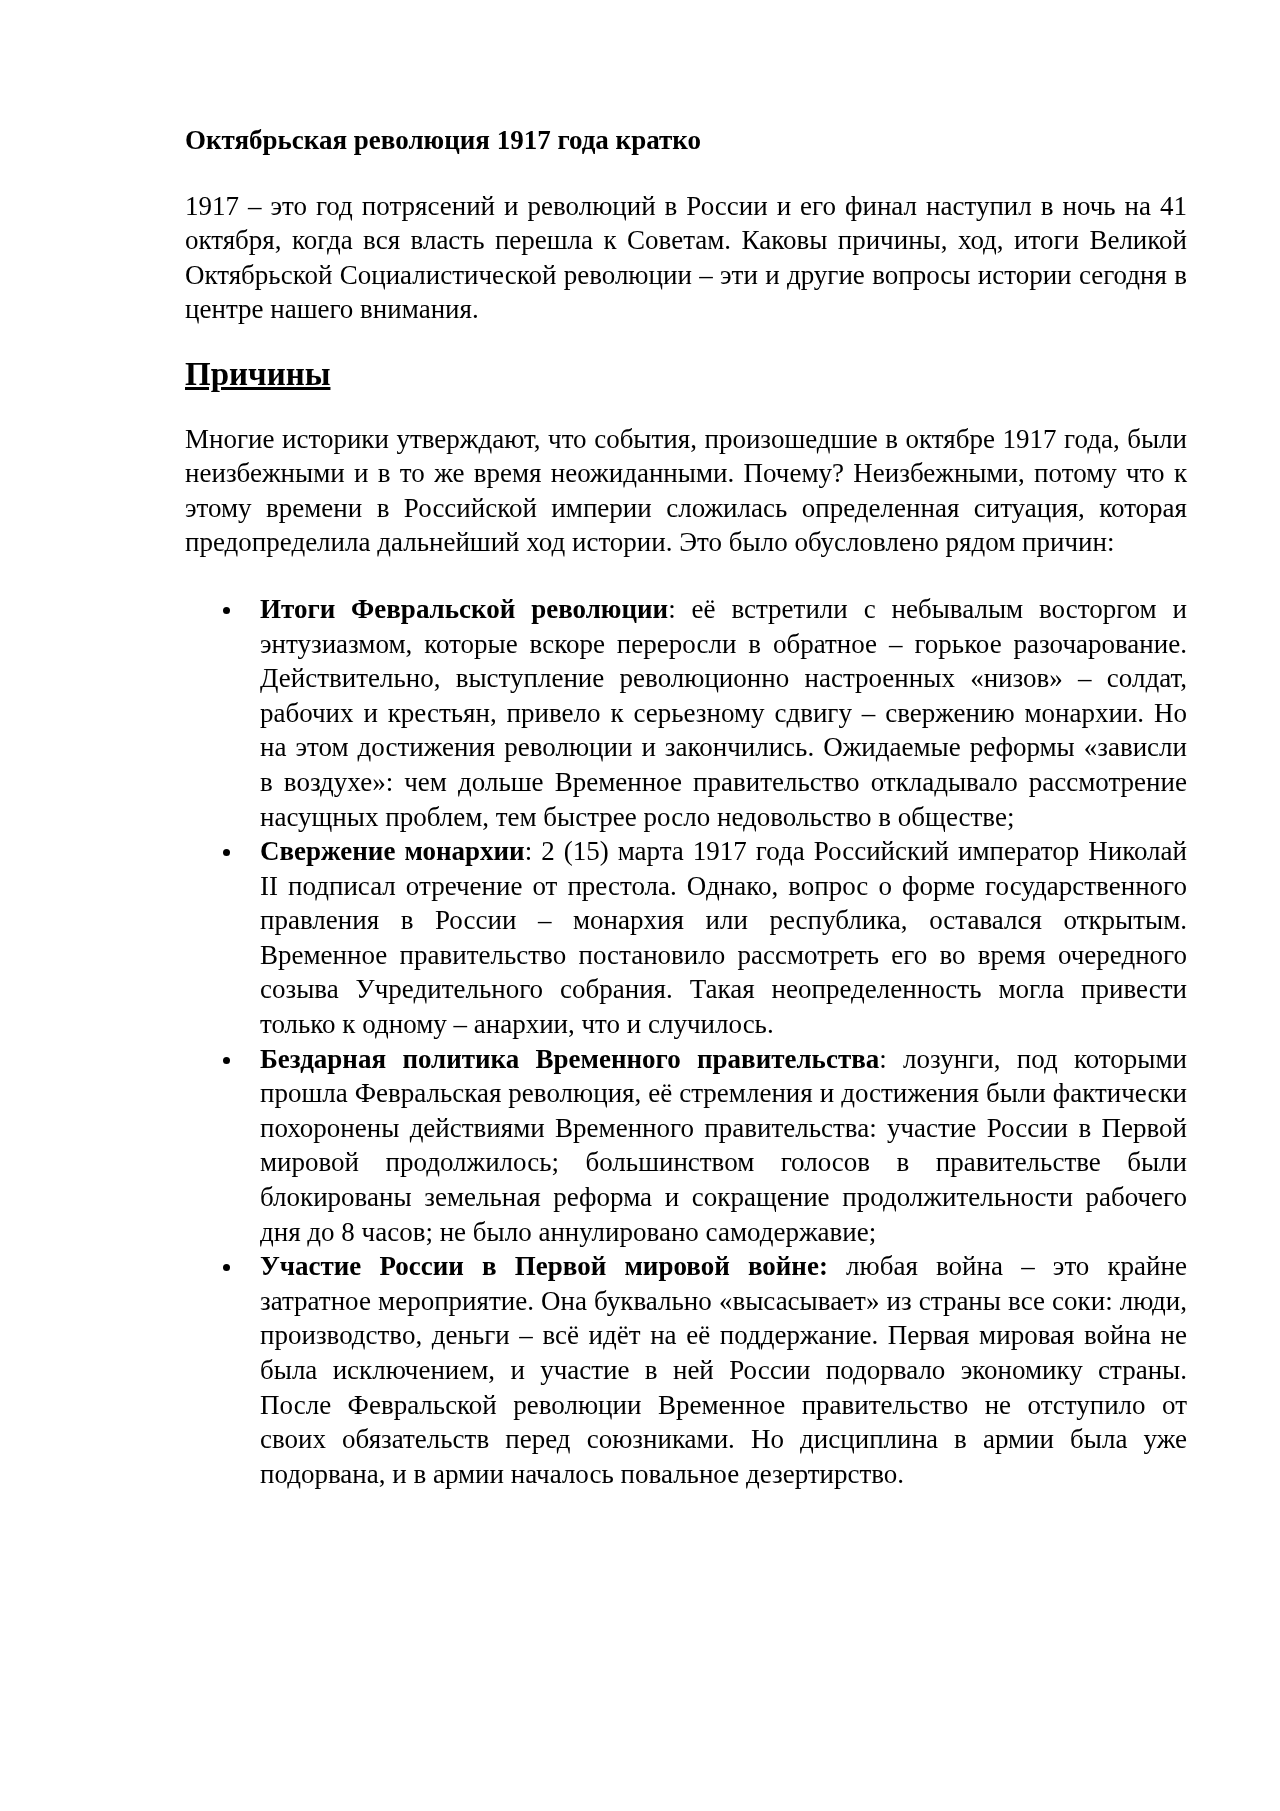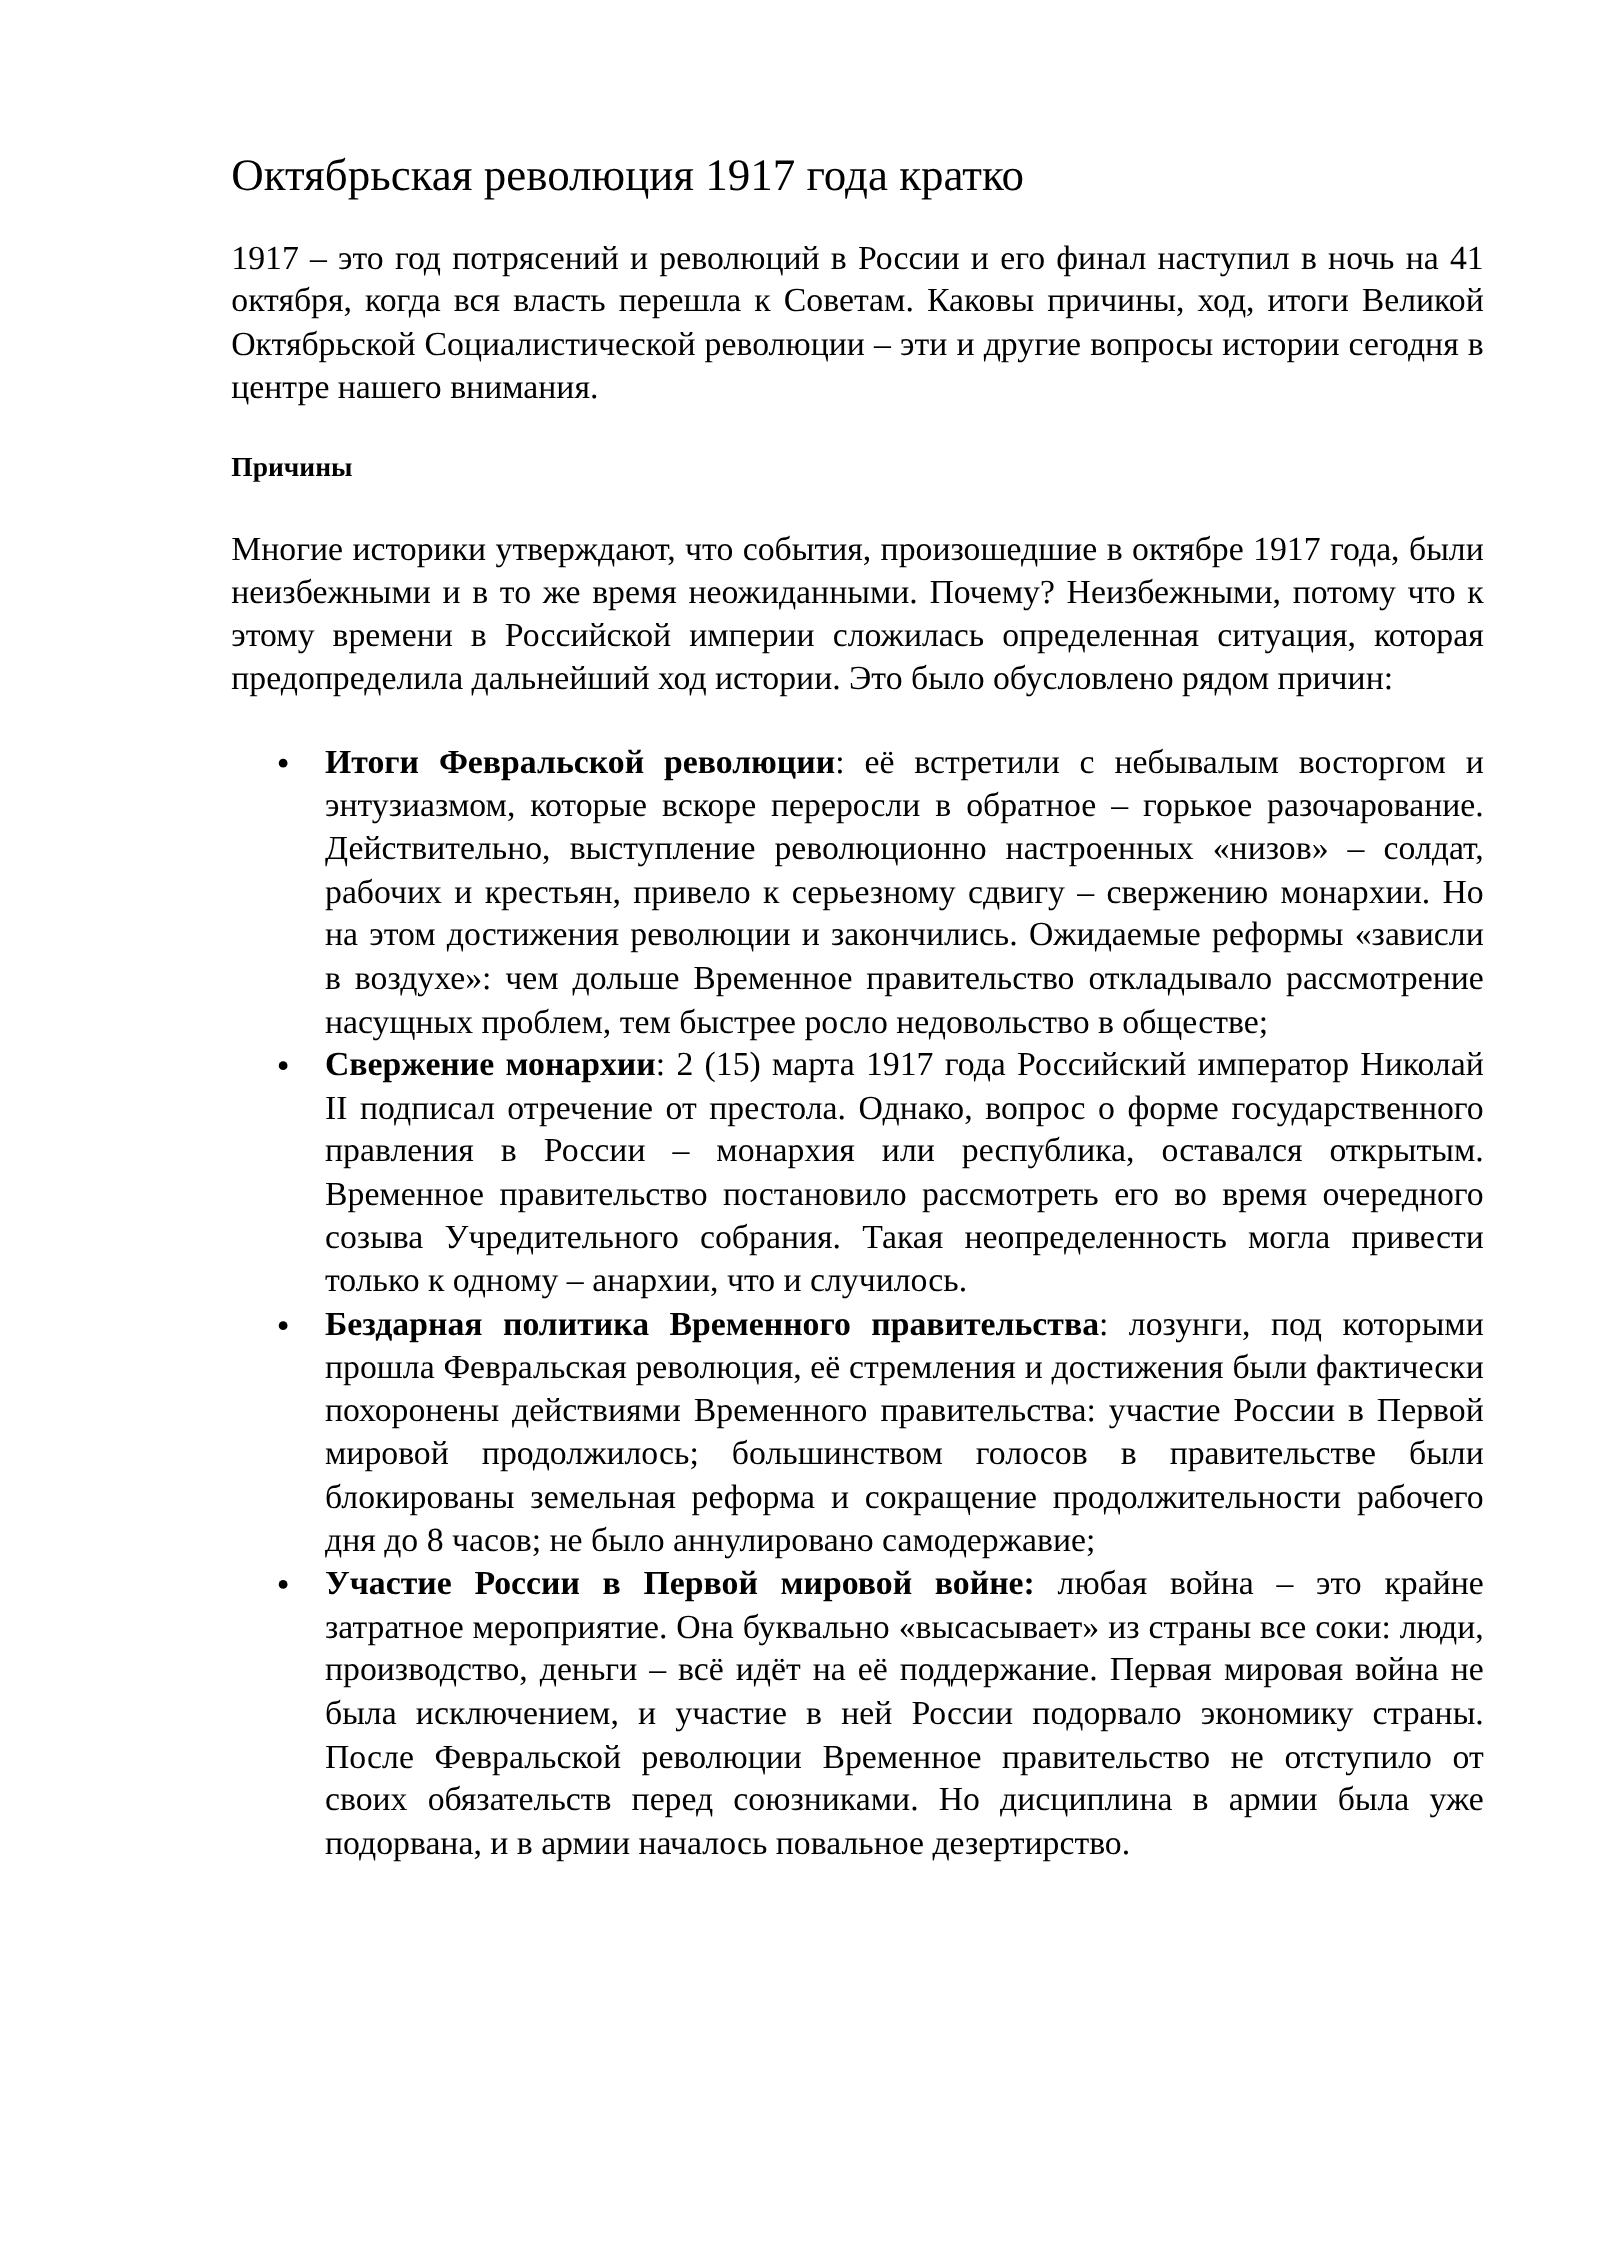--- a/index.html
+++ b/index.html
@@ -18,34 +18,35 @@
   .page {
     position: absolute;
     left: 185px;
     top: 123px;
     width: 1002px;
     font-size: 27px;
     line-height: 34.6px;
   }
   .doc-title {
     margin: 0 0 31px 0;
-    font-size: 36px;
-    font-weight: normal;
+    font-size: 27px;
+    font-weight: bold;
     line-height: 34.6px;
   }
   .para {
     margin: 0 0 30px 0;
     text-align: justify;
     text-align-last: left;
   }
   .section-heading {
     margin: 0 0 30px 0;
-    font-size: 22px;
+    font-size: 33px;
     font-weight: bold;
     line-height: 34.6px;
+    text-decoration: underline;
   }
   .bullets {
     list-style: none;
     margin: 32px 0 0 0;
     padding: 0;
   }
   .bullet-item {
     position: relative;
     padding-left: 75px;
     text-align: justify;

